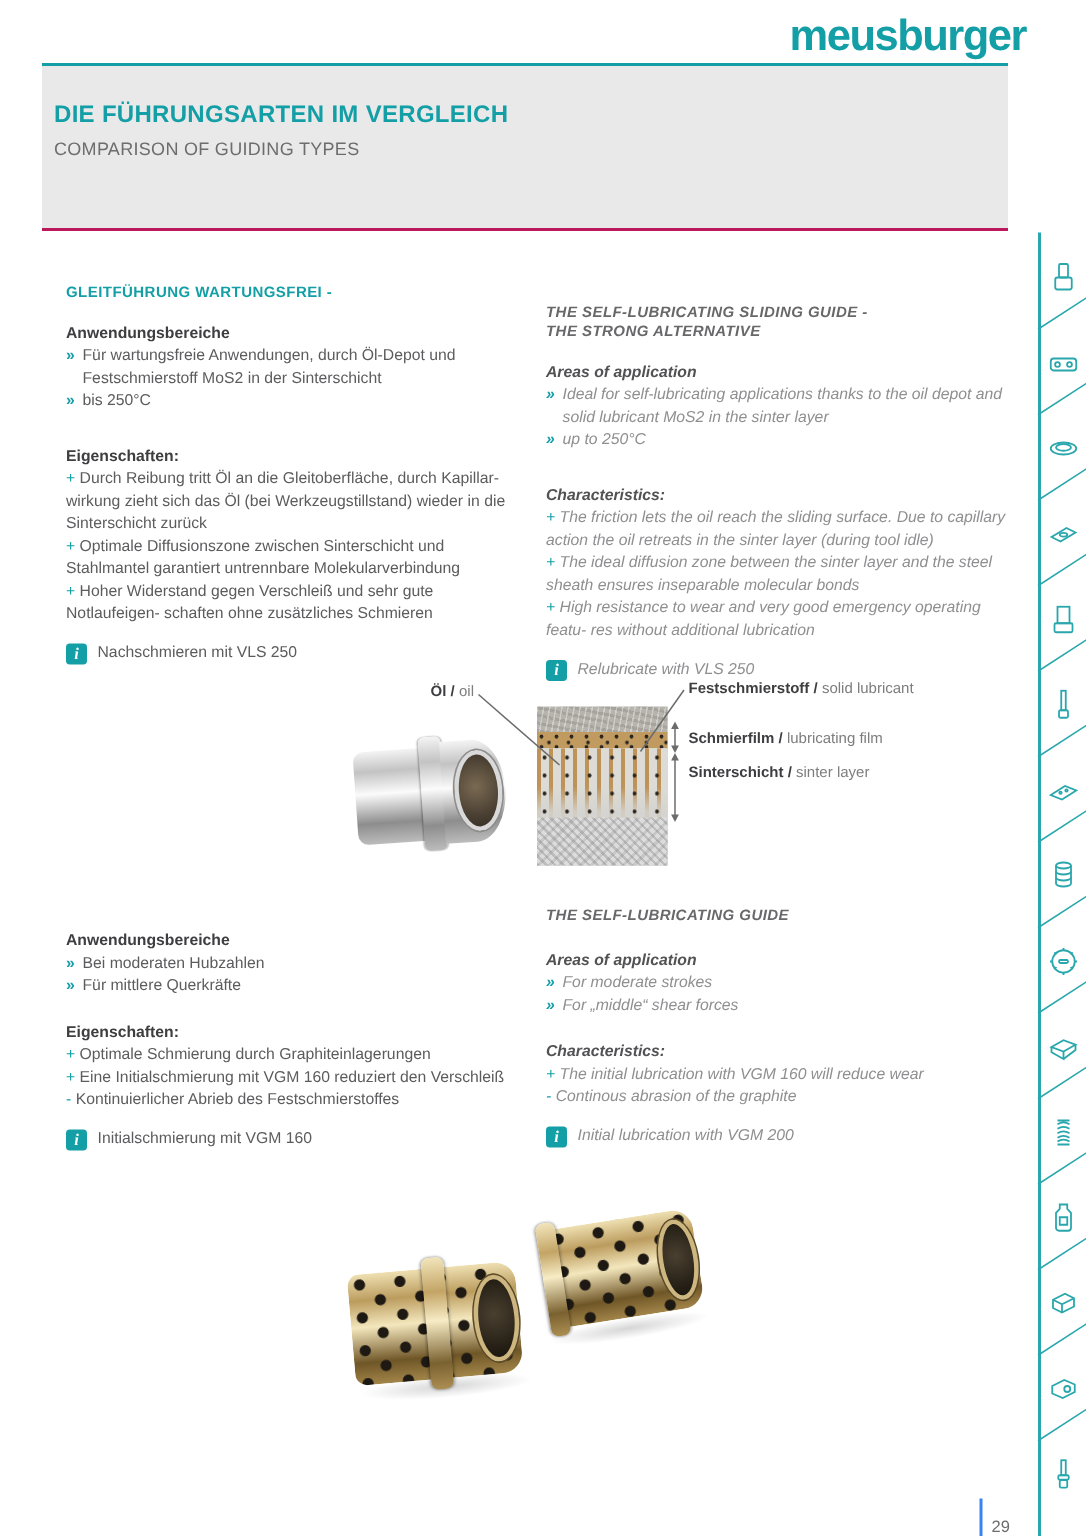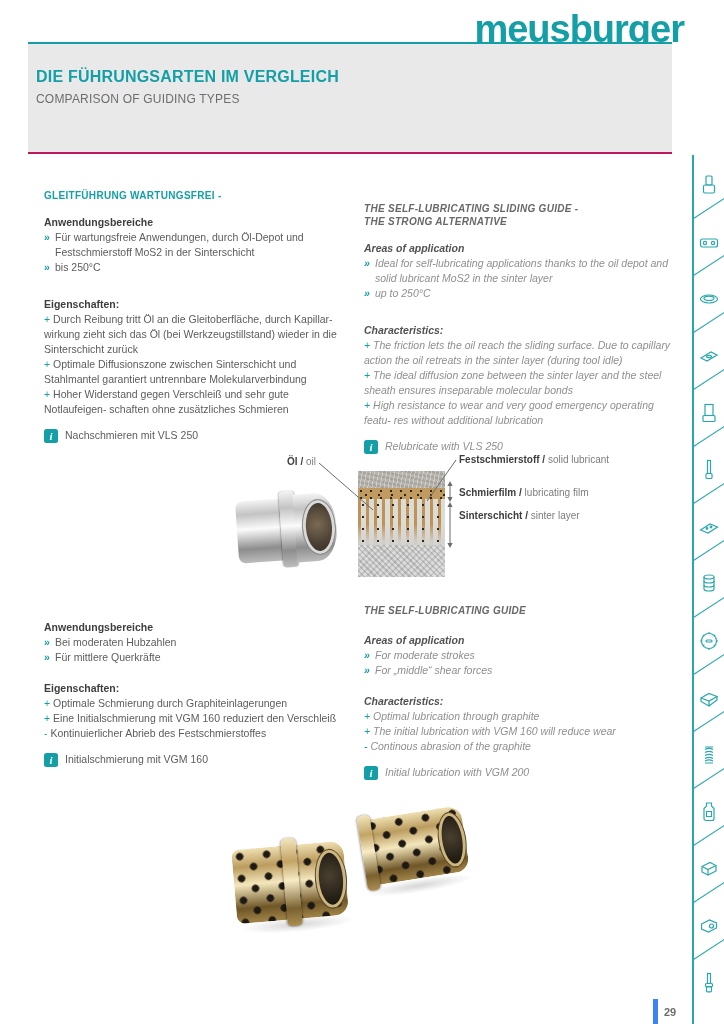--- a/index.html
+++ b/index.html
@@ -3,21 +3,21 @@
 <meta charset="utf-8">
 <style>
   html,body{margin:0;padding:0;}
   body{
     width:724px;height:1024px;position:relative;background:#ffffff;
     font-family:"Liberation Sans", sans-serif;overflow:hidden;
     -webkit-font-smoothing:antialiased;
   }
   
   .logo{
-    position:absolute;top:8px;right:40px;font-size:38px;font-weight:bold;
+    position:absolute;top:8px;right:40px;font-size:29px;font-weight:bold;
     color:#149fa6;letter-spacing:-1px;
   }
   .band{
     position:absolute;left:28px;top:42px;width:644px;height:112px;
     background:#e9e9e9;border-top:2px solid #149fa6;border-bottom:2px solid #be185d;
     box-sizing:border-box;
   }
   .band .t1{margin:24px 0 6px 8px;font-size:16px;font-weight:bold;color:#149fa6;letter-spacing:.2px;}
   .band .t2{margin:0 0 0 8px;font-size:12px;color:#6d6d6f;letter-spacing:.2px;}
   
@@ -89,22 +89,22 @@
      background:radial-gradient(circle at 45% 45%, #4a4030 0%, #262016 60%, #15110b 100%);
      box-shadow:0 0 0 3px #cdb67f inset,0 0 0 1px #5b4a26;}
   .bz .shadow{position:absolute;background:radial-gradient(ellipse at center, rgba(0,0,0,.16), rgba(0,0,0,0) 70%);}
   
   .sidebar{position:absolute;left:692px;top:155px;width:32px;height:869px;border-left:2px solid #2aa7ac;box-sizing:border-box;}
   .scell{position:relative;height:57px;}
   .scell .diag{position:absolute;left:-2px;top:7px;width:40px;border-top:1.3px solid #2aa7ac;
      transform:rotate(-33deg);transform-origin:left center;}
   .scell svg{position:absolute;left:50%;top:53%;transform:translate(-50%,-50%);}
   
-  .pagebox{position:absolute;left:653px;top:999px;height:25px;border-left:5px solid #3b82f6;padding-left:6px;
-     font-size:11px;color:#6d6d6f;display:flex;align-items:center;font-weight:bold;}
+  .pagebox{position:absolute;left:653px;top:999px;height:25px;border-left:2px solid #3b82f6;padding-left:6px;
+     font-size:11px;color:#6d6d6f;display:flex;align-items:flex-end;}
 </style>
 </head>
 <body>
 
 <div class="logo">meusburger</div>
 
 <div class="band">
   <div class="t1">DIE FÜHRUNGSARTEN IM VERGLEICH</div>
   <div class="t2">COMPARISON OF GUIDING TYPES</div>
 </div>
@@ -198,21 +198,20 @@
     <span>Initialschmierung mit VGM 160</span>
   </div>
 </div>
 
 <div class="col en" style="left:364px;top:604px;">
   <div class="sec-head">THE SELF-LUBRICATING GUIDE</div>
   <div class="sub-head" style="margin-top:16px;">Areas of application</div>
   <div class="li"><span class="mk">»</span><span>For moderate strokes</span></div>
   <div class="li"><span class="mk">»</span><span>For „middle“ shear forces</span></div>
   <div class="sub-head" style="margin-top:16px;">Characteristics:</div>
-  <div class="ch"><span class="mk">+</span> <span>Optimal lubrication through graphite</span></div>
   <div class="ch"><span class="mk">+</span> <span>The initial lubrication with VGM 160 will reduce wear</span></div>
   <div class="ch"><span class="mk">-</span> <span>Continous abrasion of the graphite</span></div>
   <div class="info">
     <span class="ibox">i</span>
     <span>Initial lubrication with VGM 200</span>
   </div>
 </div>
 
 <div class="fig2">
   <div class="bz" style="left:128px;top:10px;width:114px;height:86px;transform:rotate(-9deg);">

